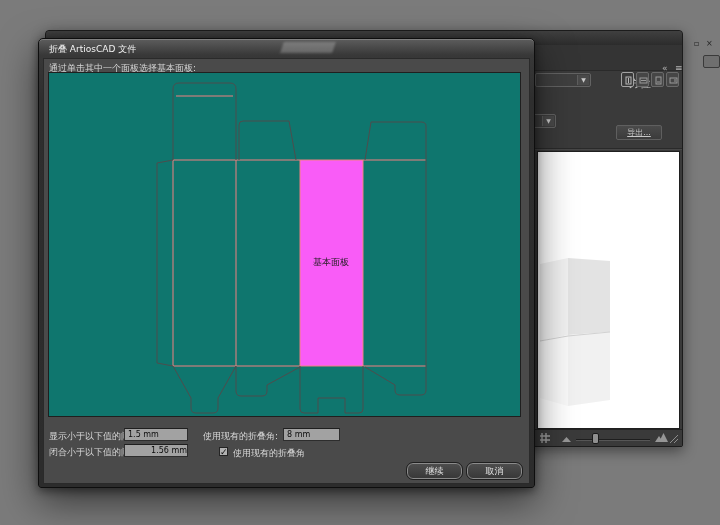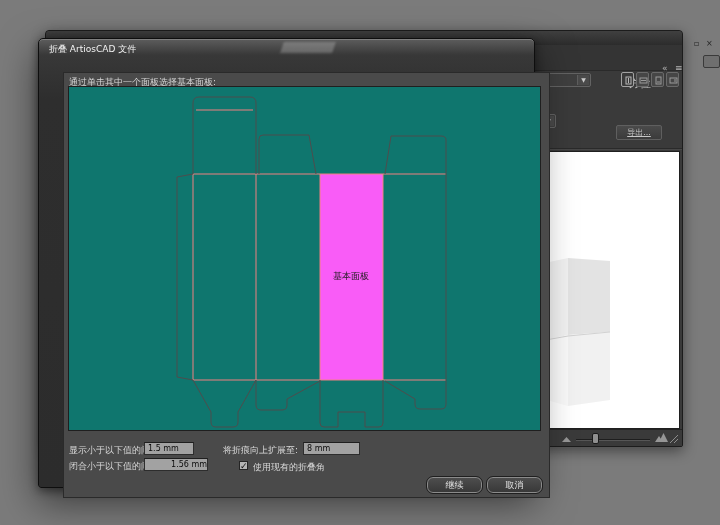--- a/index.html
+++ b/index.html
@@ -43,31 +43,31 @@
   .mini-panel-btn{left:703px;top:55px;width:17px;height:13px;background:#6f6f6f;border:1px solid #3a3a3a;border-radius:2px;}
 
   
   .dialog{left:38px;top:38px;width:497px;height:450px;border:1px solid #0e0e0e;
     border-radius:5px 5px 3px 3px;
     background:linear-gradient(180deg,#5d5d5d 0,#383838 16px,#2e2e2e 60px,#2c2c2c 100%);
     box-shadow:0 14px 38px rgba(0,0,0,.55), 0 3px 10px rgba(0,0,0,.45), inset 0 1px 0 rgba(255,255,255,.22);}
   .dlg-title{left:10px;top:4px;font-size:9px;color:#f2f2f2;}
   .dlg-sheen{left:243px;top:3px;width:52px;height:11px;background:rgba(255,255,255,.22);
     filter:blur(1px);transform:skewX(-18deg);}
-  .dlg-body{left:4px;top:33px;width:487px;height:426px;background:#4a4a4a;border:1px solid #2a2a2a;margin-left:20px;}
+  .dlg-body{left:4px;top:19px;width:487px;height:426px;background:#4a4a4a;border:1px solid #2a2a2a;}
   .dlg-instruction{left:5px;top:3px;font-size:9px;color:#d6d6d6;}
   .dlg-canvas{left:4px;top:13px;width:473px;height:345px;background:#0f766e;border:1px solid #1f1f1f;}
   .dlg-canvas svg{left:0;top:0;}
 
   .fld-label{font-size:9px;color:#d8d8d8;}
   .lab-show{left:5px;top:371px;} .lab-close{left:5px;top:387px;}
   .lab-expand{left:159px;top:371px;} .lab-useangles{left:189px;top:388px;}
   .field{height:13px;background:#a2a2a2;border:1px solid #2d2d2d;border-top-color:#1f1f1f;
     color:#0c0c0c;font-size:8px;line-height:11px;padding-left:3px;}
-  .f-show{left:80px;top:369px;width:50px;} .f-close{left:80px;top:385px;width:64px;text-align:right;}
+  .f-show{left:80px;top:369px;width:64px;} .f-close{left:80px;top:385px;width:64px;text-align:right;}
   .f-expand{left:239px;top:369px;width:57px;}
   .checkbox{left:175px;top:388px;width:9px;height:9px;background:#b3b3b3;border:1px solid #242424;
     color:#101010;font-size:9px;line-height:8px;text-align:center;}
   .btn{width:55px;height:16px;background:linear-gradient(#4d4d4d,#383838);border:1px solid #8b8b8b;
     outline:1px solid #1f1f1f;border-radius:6px;color:#e3e3e3;font-size:9px;text-align:center;line-height:14px;}
   .btn-continue{left:363px;top:404px;} .btn-cancel{left:423px;top:404px;}
 </style>
 </head>
 <body>
 
@@ -173,21 +173,21 @@
             <path d="M251,293 L251,336 Q251,340 255,340 L269,340 L269,325 L296,325 L296,340 L310,340 Q314,340 314,336 L314,293"></path>
           </g>
 
           <text x="282" y="192" font-size="9" fill="#1c1c1c" text-anchor="middle">基本面板</text>
         </svg>
       </div>
 
       <span class="fld-label lab-show">显示小于以下值的间隙:</span>
       <div class="field f-show">1.5 mm</div>
 
-      <span class="fld-label lab-expand">将折痕向上扩展至:</span>
+      <span class="fld-label lab-expand">使用现有的折叠角:</span>
       <div class="field f-expand">8 mm</div>
 
       <span class="fld-label lab-close">闭合小于以下值的间隙:</span>
       <div class="field f-close">1.56 mm</div>
 
       <div class="checkbox">✓</div>
       <span class="fld-label lab-useangles">使用现有的折叠角</span>
 
       <div class="btn btn-continue">继续</div>
       <div class="btn btn-cancel">取消</div>

